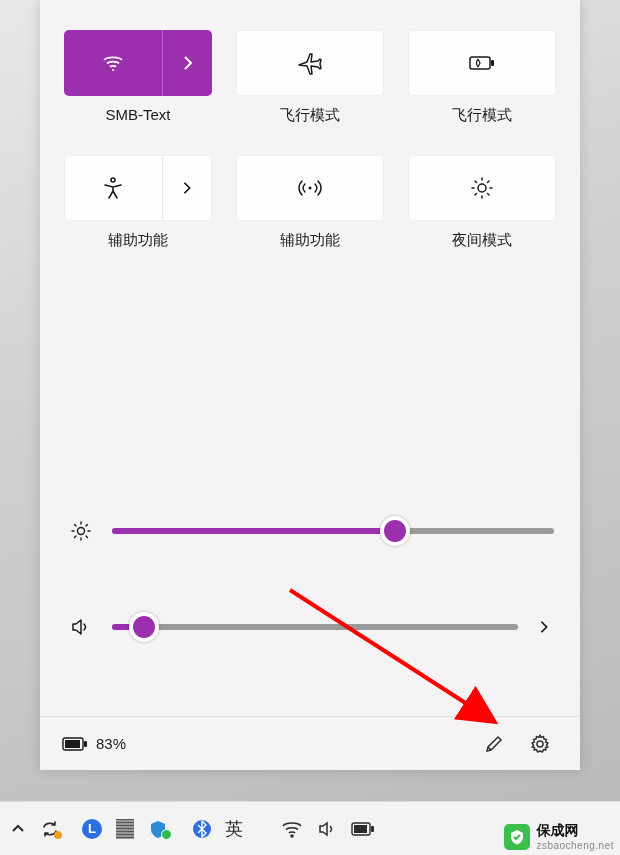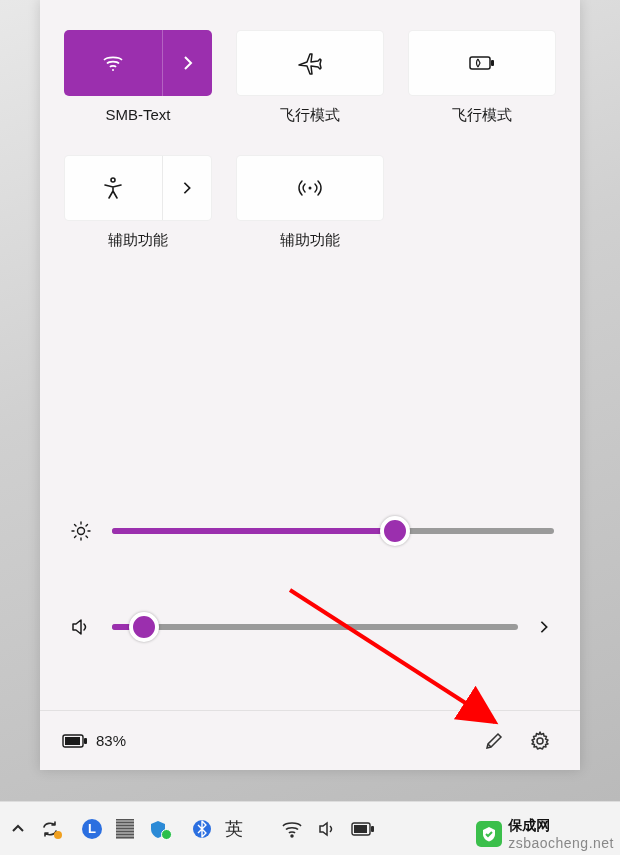--- a/index.html
+++ b/index.html
@@ -19,35 +19,35 @@
   
   .slider-row{position:absolute;left:26px;width:488px;display:flex;align-items:center;gap:16px;}
   .slider-row.brightness{top:520px;}
   .slider-row.volume{top:616px;}
   .slider-icon{width:30px;display:flex;justify-content:center;color:#1b1b1b;}
   .track{position:relative;height:6px;background:#9a9a9a;border-radius:3px;flex:1;}
   .fill{position:absolute;left:0;top:0;bottom:0;background:#9b2fae;border-radius:3px;}
   .thumb{position:absolute;top:50%;width:22px;height:22px;border-radius:50%;background:#9b2fae;border:4px solid #fff;box-shadow:0 0 3px rgba(0,0,0,0.3);transform:translate(-50%,-50%);}
   .expand-vol{width:20px;display:flex;justify-content:center;color:#1b1b1b;font-size:18px;}
   
-  .footer{position:absolute;left:0;right:0;bottom:0;height:60px;border-top:1px solid rgba(0,0,0,0.08);display:flex;align-items:center;padding:0 22px;box-sizing:border-box;gap:10px;}
+  .footer{position:absolute;left:0;right:0;bottom:0;height:54px;border-top:1px solid rgba(0,0,0,0.08);display:flex;align-items:center;padding:0 22px;box-sizing:border-box;gap:10px;}
   .footer .batt{display:flex;align-items:center;gap:8px;font-size:15px;color:#1b1b1b;}
   .footer .spacer{flex:1;}
   .footer .fbtn{width:36px;height:36px;display:flex;align-items:center;justify-content:center;color:#333;border-radius:4px;}
   
   .arrow{position:absolute;pointer-events:none;}
   
   .taskbar{position:absolute;left:0;right:0;bottom:0;height:54px;background:#f3f3f3;border-top:1px solid #ddd;display:flex;align-items:center;padding:0 10px;box-sizing:border-box;}
   .tray{display:flex;align-items:center;gap:14px;}
   .tray .ic{display:flex;align-items:center;justify-content:center;color:#2b2b2b;}
   .ime{font-size:18px;color:#2b2b2b;}
   
   .wm{position:absolute;right:6px;bottom:4px;display:flex;align-items:center;gap:6px;font-size:14px;color:#111;font-weight:bold;padding-left:20px;}
   .wm-badge{width:26px;height:26px;background:#3bbf4b;border-radius:5px;display:flex;align-items:center;justify-content:center;color:#fff;font-weight:bold;}
-  .wm small{display:block;font-size:14px;color:#888;font-weight:normal;letter-spacing:0.5px;}
+  .wm small{display:block;font-size:10px;color:#888;font-weight:normal;letter-spacing:0.5px;}
 </style>
 </head>
 <body>
 
 <div class="bg"></div>
 
 <div class="panel">
 
   <div class="tiles">
 
@@ -118,20 +118,31 @@
         <span>
           <svg width="28" height="24" viewBox="0 0 28 24" fill="none" stroke="#1a1a1a" stroke-width="1.5" stroke-linecap="round">
               <path d="M6 5 C2 9 2 15 6 19 M9 8 C6.5 10.5 6.5 13.5 9 16 M22 5 C26 9 26 15 22 19 M19 8 C21.5 10.5 21.5 13.5 19 16"></path>
               <circle cx="14" cy="12" r="1.5" fill="#1a1a1a" stroke="none"></circle>
             </svg>
         </span>
       </div>
       <div class="tile-label">辅助功能</div>
     </div>
 
+    <div class="tile-block">
+      <div class="tile off">
+        <span>
+          <svg width="26" height="26" viewBox="0 0 26 26" fill="none" stroke="#1a1a1a" stroke-width="1.5" stroke-linecap="round">
+              <circle cx="13" cy="13" r="4"></circle>
+              <path d="M13 3 L13 5 M13 21 L13 23 M3 13 L5 13 M21 13 L23 13 M6 6 L7.5 7.5 M18.5 18.5 L20 20 M6 20 L7.5 18.5 M18.5 7.5 L20 6"></path>
+            </svg>
+        </span>
+      </div>
+      <div class="tile-label">夜间模式</div>
+    </div>
 
   </div>
 
   <div class="slider-row brightness">
     <div class="slider-icon">
       <svg width="22" height="22" viewBox="0 0 22 22" fill="none" stroke="#1a1a1a" stroke-width="1.4" stroke-linecap="round">
           <circle cx="11" cy="11" r="3.5"></circle>
           <path d="M11 2 L11 4 M11 18 L11 20 M2 11 L4 11 M18 11 L20 11 M4.5 4.5 L6 6 M16 16 L17.5 17.5 M4.5 17.5 L6 16 M16 6 L17.5 4.5"></path>
         </svg>
     </div>

